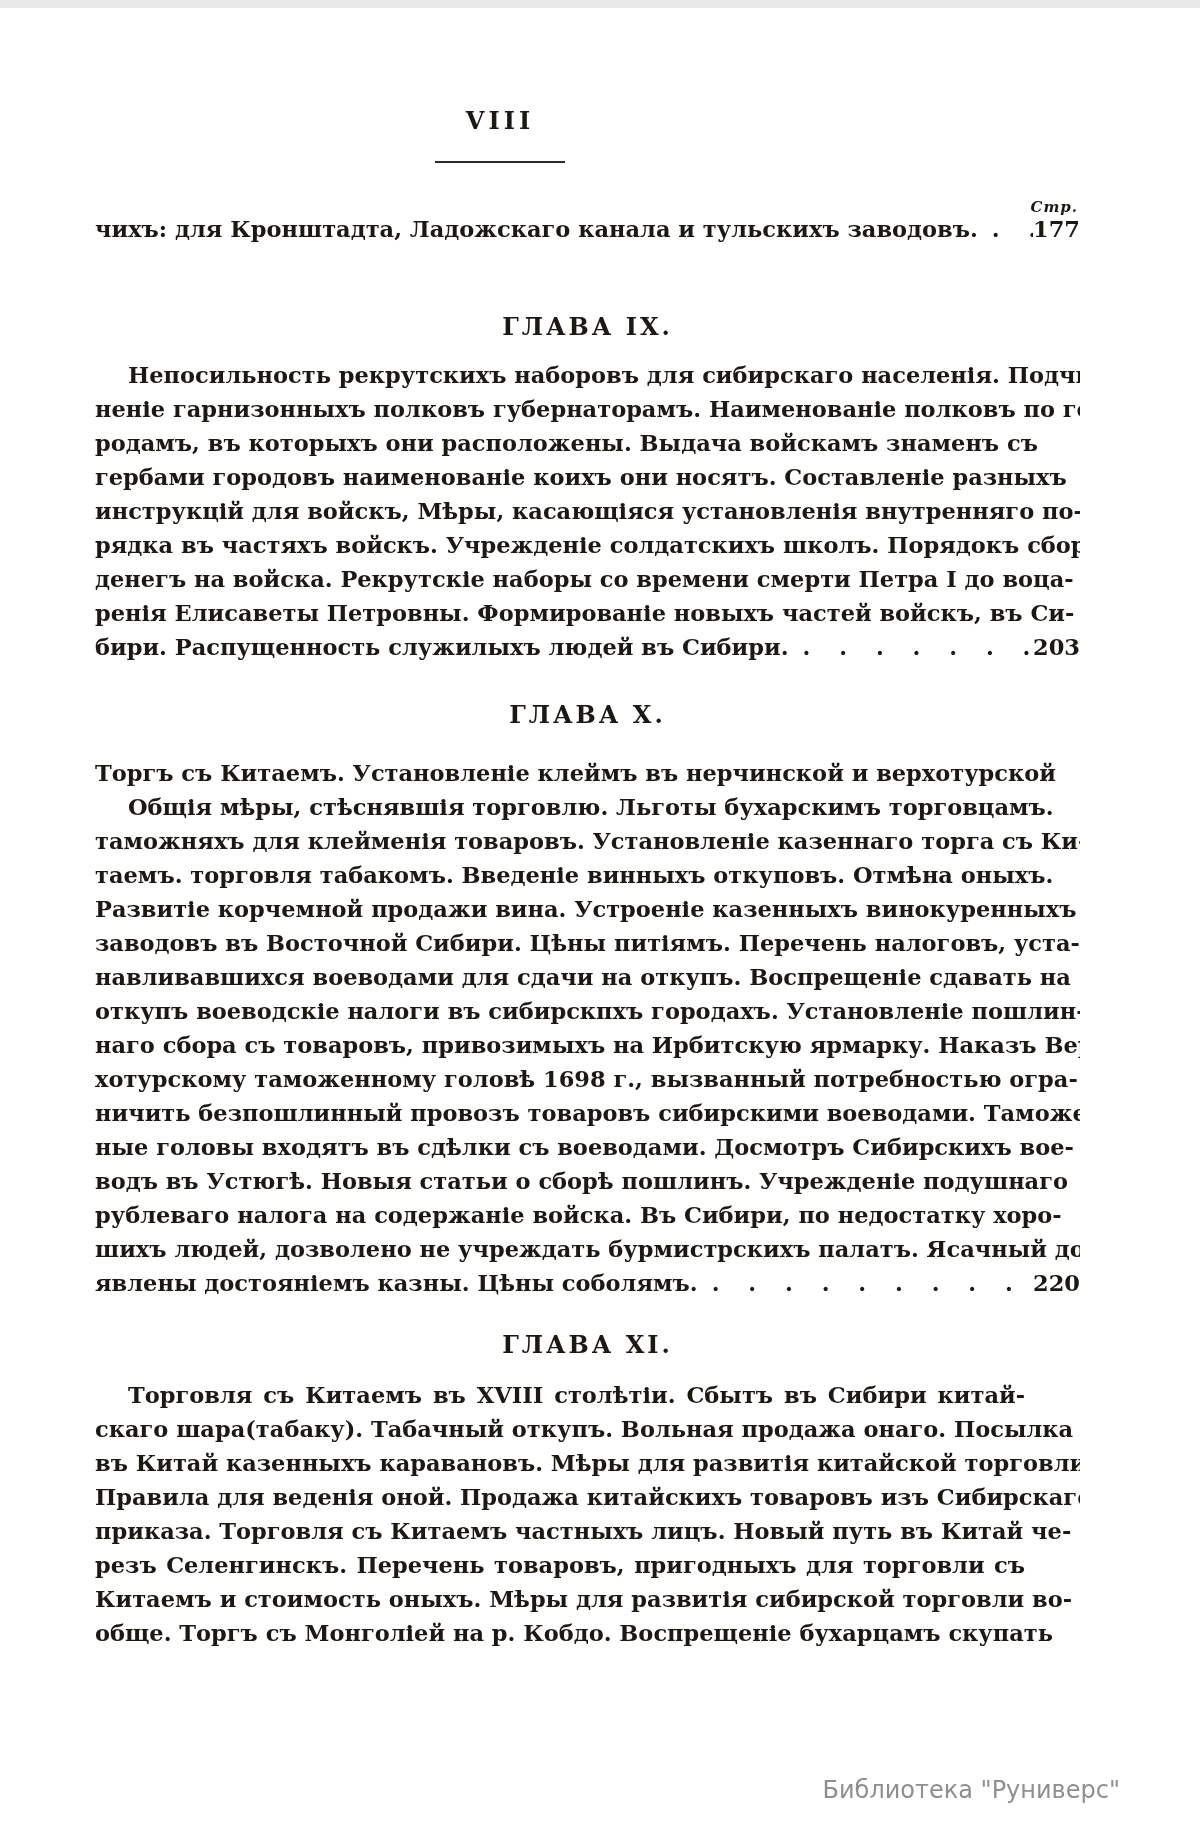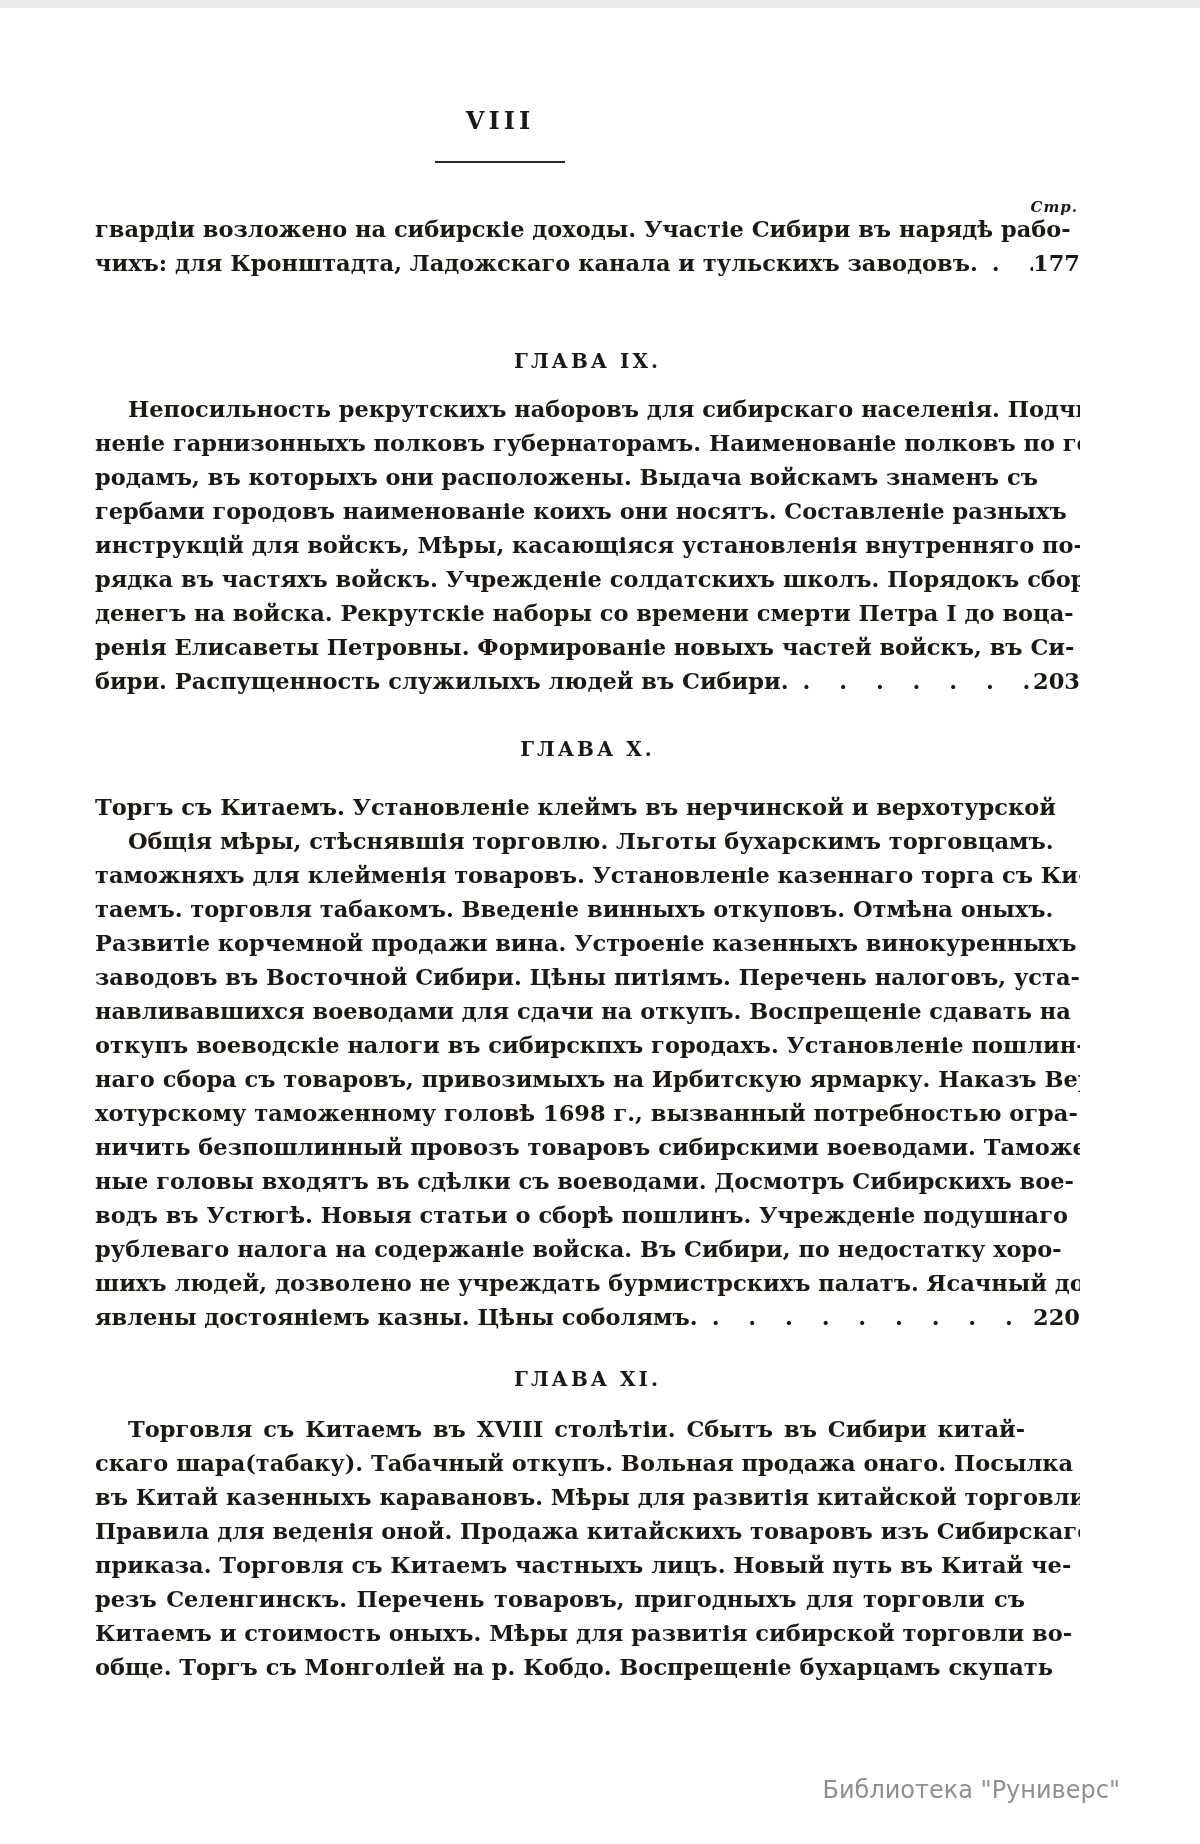--- a/index.html
+++ b/index.html
@@ -37,21 +37,21 @@
     text-align:justify;
     text-align-last:justify;
     padding-right:55px;           
     overflow:hidden;
     white-space:nowrap;
   }
   .line.indent{text-indent:33px;}
   .chapter-heading{
     height:34px;line-height:34px;
     text-align:center;text-align-last:center;
-    font-size:20px;letter-spacing:3px;
+    font-size:24px;letter-spacing:3px;
   }
   .e1 .chapter-heading{margin:64px 0 14px;}
   .e2 .chapter-heading{margin:34px 0 24px;}
   .e3 .chapter-heading{margin:28px 0 16px;}
   
   .leader-line{
     display:flex;align-items:baseline;
     padding-right:0;
     text-align:left;text-align-last:left;justify-content:space-between;
   }
@@ -72,21 +72,20 @@
 </style>
 </head>
 <body>
 
 <div class="page">
   <div class="folio">VIII</div>
   <div class="folio-rule"></div>
   <div class="str-label">Стр.</div>
   <div class="content" id="content">
       <section class="entry e0">
-        <div class="line">гвардіи возложено на сибирскіе доходы. Участіе Сибири въ нарядѣ рабо-</div>
         <div class="line leader-line">
           <span class="ll-text">чихъ: для Кронштадта, Ладожскаго канала и тульскихъ заводовъ.</span>
           <span class="ll-dots">. . . . .</span>
           <span class="ll-num">177</span>
         </div>
       </section>
       <section class="entry e1">
         <div class="chapter-heading">ГЛАВА IX.</div>
         <div class="line indent">Непосильность рекрутскихъ наборовъ для сибирскаго населенія. Подчи-</div>
         <div class="line">неніе гарнизонныхъ полковъ губернаторамъ. Наименованіе полковъ по го-</div>

